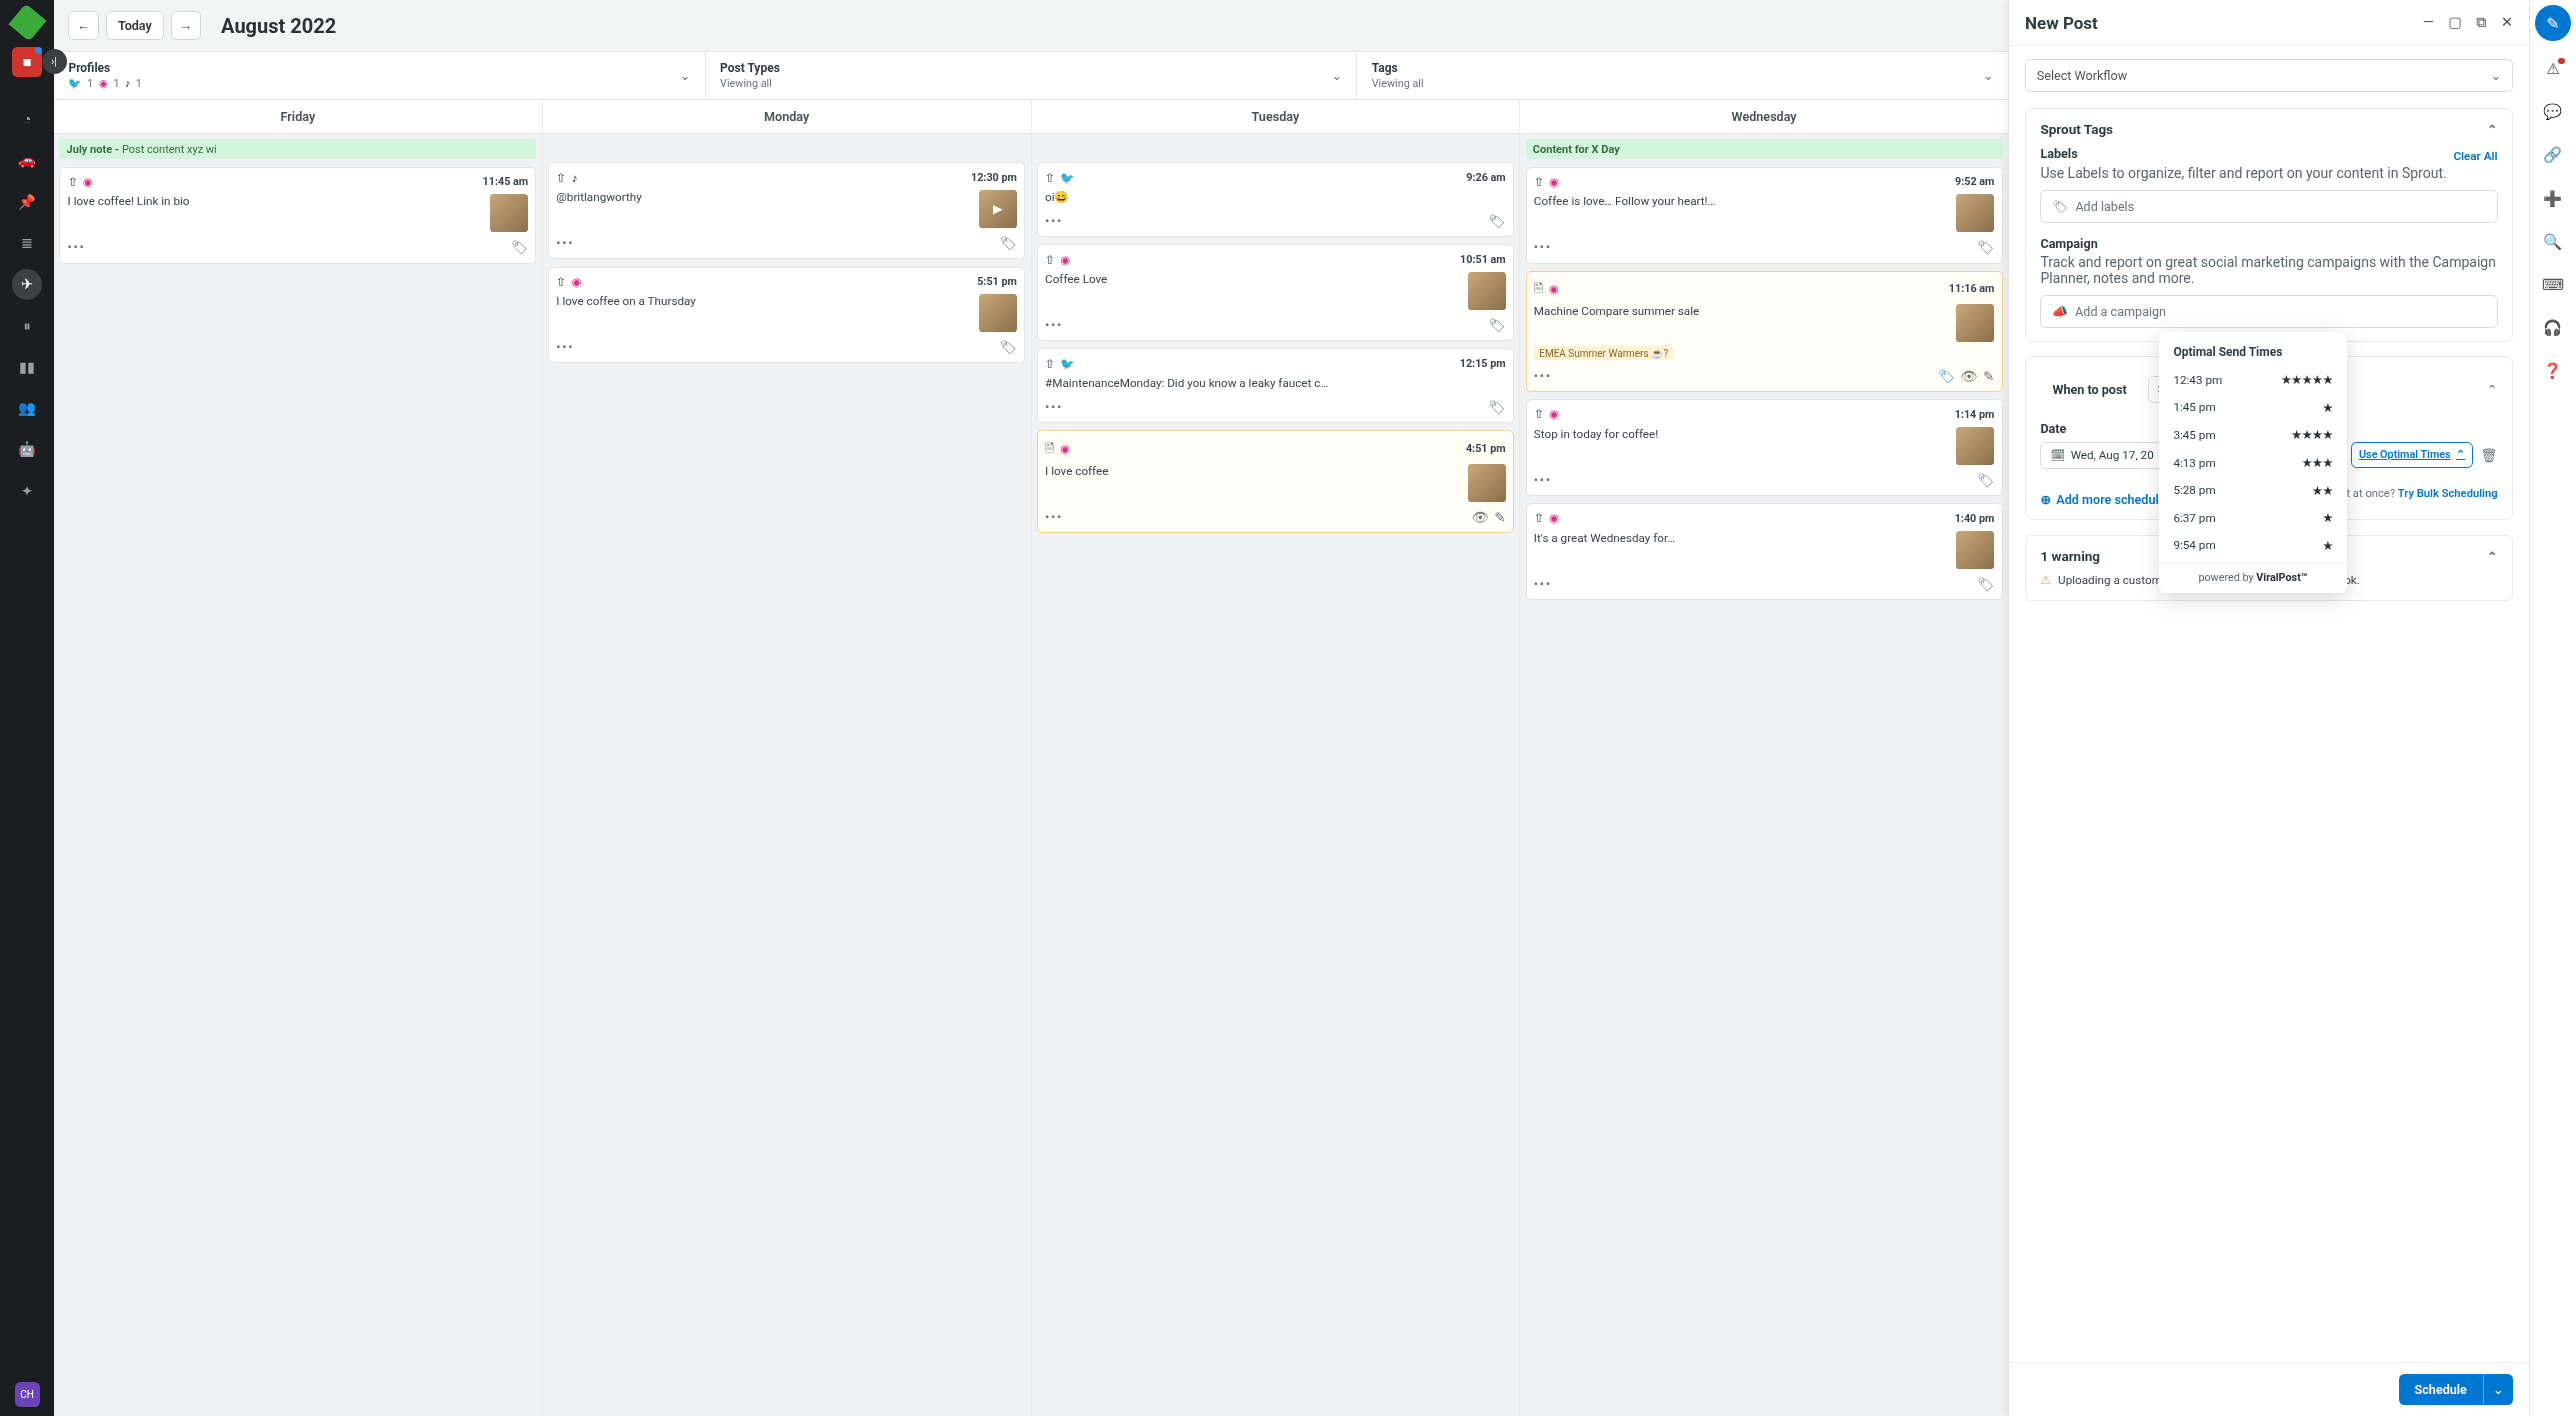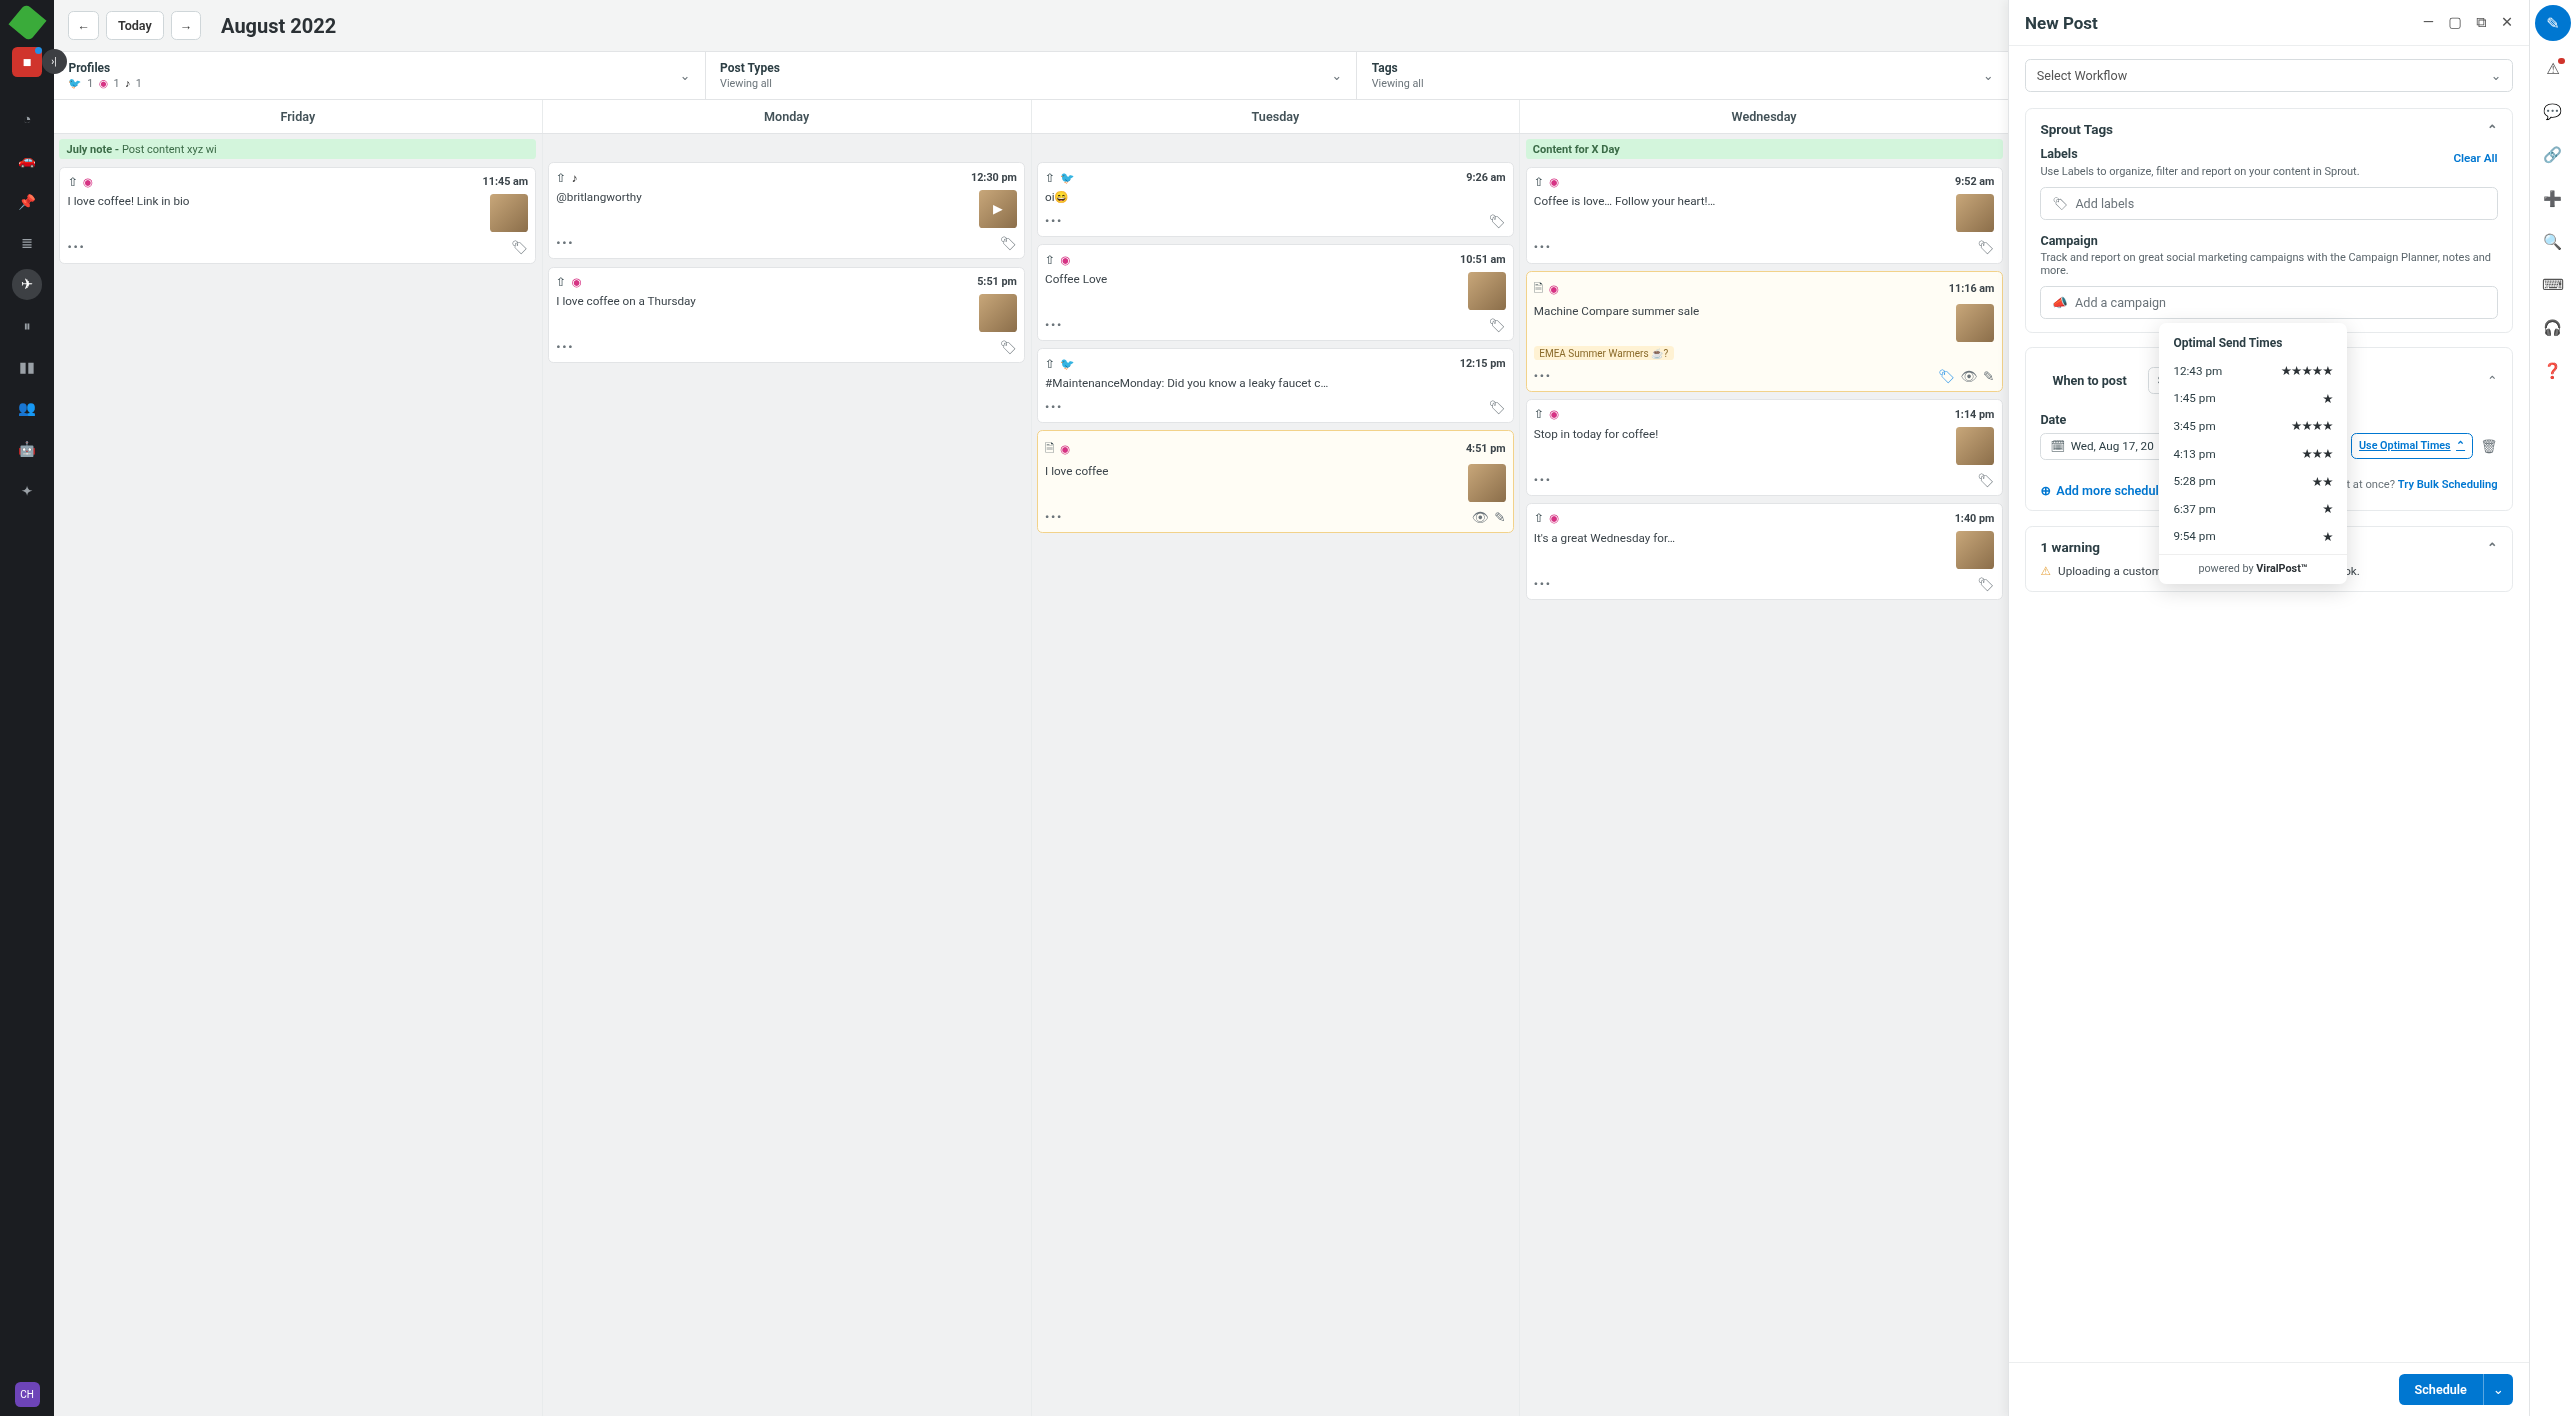--- a/index.html
+++ b/index.html
@@ -72,21 +72,21 @@
 
 
 .panel { width: 521px; background: #fff; border-left: 0.9px solid #e2e4e6; display: flex; flex-direction: column; box-shadow: -3.6px 0 9px rgba(0,0,0,0.05); }
 .panel-header { display: flex; align-items: center; justify-content: space-between; padding: 12.6px 16px; border-bottom: 0.9px solid #eceeef; }
 .panel-header h2 { font-size: 17px; font-weight: 700; }
 .panel-header .ph-actions { display: flex; gap: 14.4px; color: #555; font-size: 14.4px; }
 .panel-body { flex: 1; overflow: auto; padding: 12.6px 16px; position: relative; }
 .sel { border: 0.9px solid #d7dcdf; border-radius: 5.4px; padding: 8px 10.8px; display: flex; justify-content: space-between; align-items: center; color: #555; background: #fff; cursor: pointer; margin-bottom: 16px; }
 .section { border: 0.9px solid #e7eaec; border-radius: 7.2px; margin-bottom: 14.4px; padding: 12.6px 14.4px; position: relative; }
 .section h3 { font-size: 13.5px; font-weight: 700; margin-bottom: 9px; display: flex; justify-content: space-between; align-items: center; }
-.section .sub { font-size: 11px; color: #5b666c; margin-bottom: 9px; }
+.section .sub { font-size: 14px; color: #5b666c; margin-bottom: 9px; }
 .section .label-b { font-weight: 700; margin-bottom: 3.6px; font-size: 12.6px; }
 .inputish { border: 0.9px solid #d7dcdf; border-radius: 5.4px; padding: 8px 10.8px; display: flex; align-items: center; gap: 7.2px; color: #6b747a; background: #fff; }
 .clearall { color: #0077d1; font-size: 11.7px; font-weight: 600; cursor: pointer; }
 
 .when-row { display: flex; align-items: center; gap: 9px; margin-bottom: 12.6px; }
 .when-row .label-b { margin: 12px; }
 .sel-small { border: 0.9px solid #d7dcdf; border-radius: 5.4px; padding: 5.4px 9px; display: inline-flex; align-items: center; gap: 5.4px; background: #fff; font-size: 11.7px; cursor: pointer; }
 .date-row { display: flex; align-items: center; gap: 7.2px; }
 .opt-link { border: 1.8px solid #0077d1; color: #0077d1; text-decoration: underline; font-size: 10.8px; font-weight: 600; padding: 5.4px 7.2px; border-radius: 5.4px; display: inline-flex; align-items: center; gap: 5.4px; line-height: 1.2; text-align: center; }
 .trash { color: #6b747a; cursor: pointer; font-size: 13.5px; }
@@ -403,21 +403,21 @@
     <div class="sel">
       <span>Select Workflow</span>
       <span class="chev">⌄</span>
     </div>
 
     <div class="section">
       <h3>
           <span>Sprout Tags</span>
           <span class="chev">⌃</span>
         </h3>
-      <div style="display:flex;justify-content:space-between;align-items:flex-end">
+      <div style="display:flex;justify-content:space-between;align-items:center">
         <div class="label-b">Labels</div>
         <span class="clearall">Clear All</span>
       </div>
       <div class="sub">Use Labels to organize, filter and report on your content in Sprout.</div>
       <div class="inputish">
         <span>🏷</span>
         <span>Add labels</span>
       </div>
       <div style="height:12.6px"></div>
       <div class="label-b">Campaign</div>

